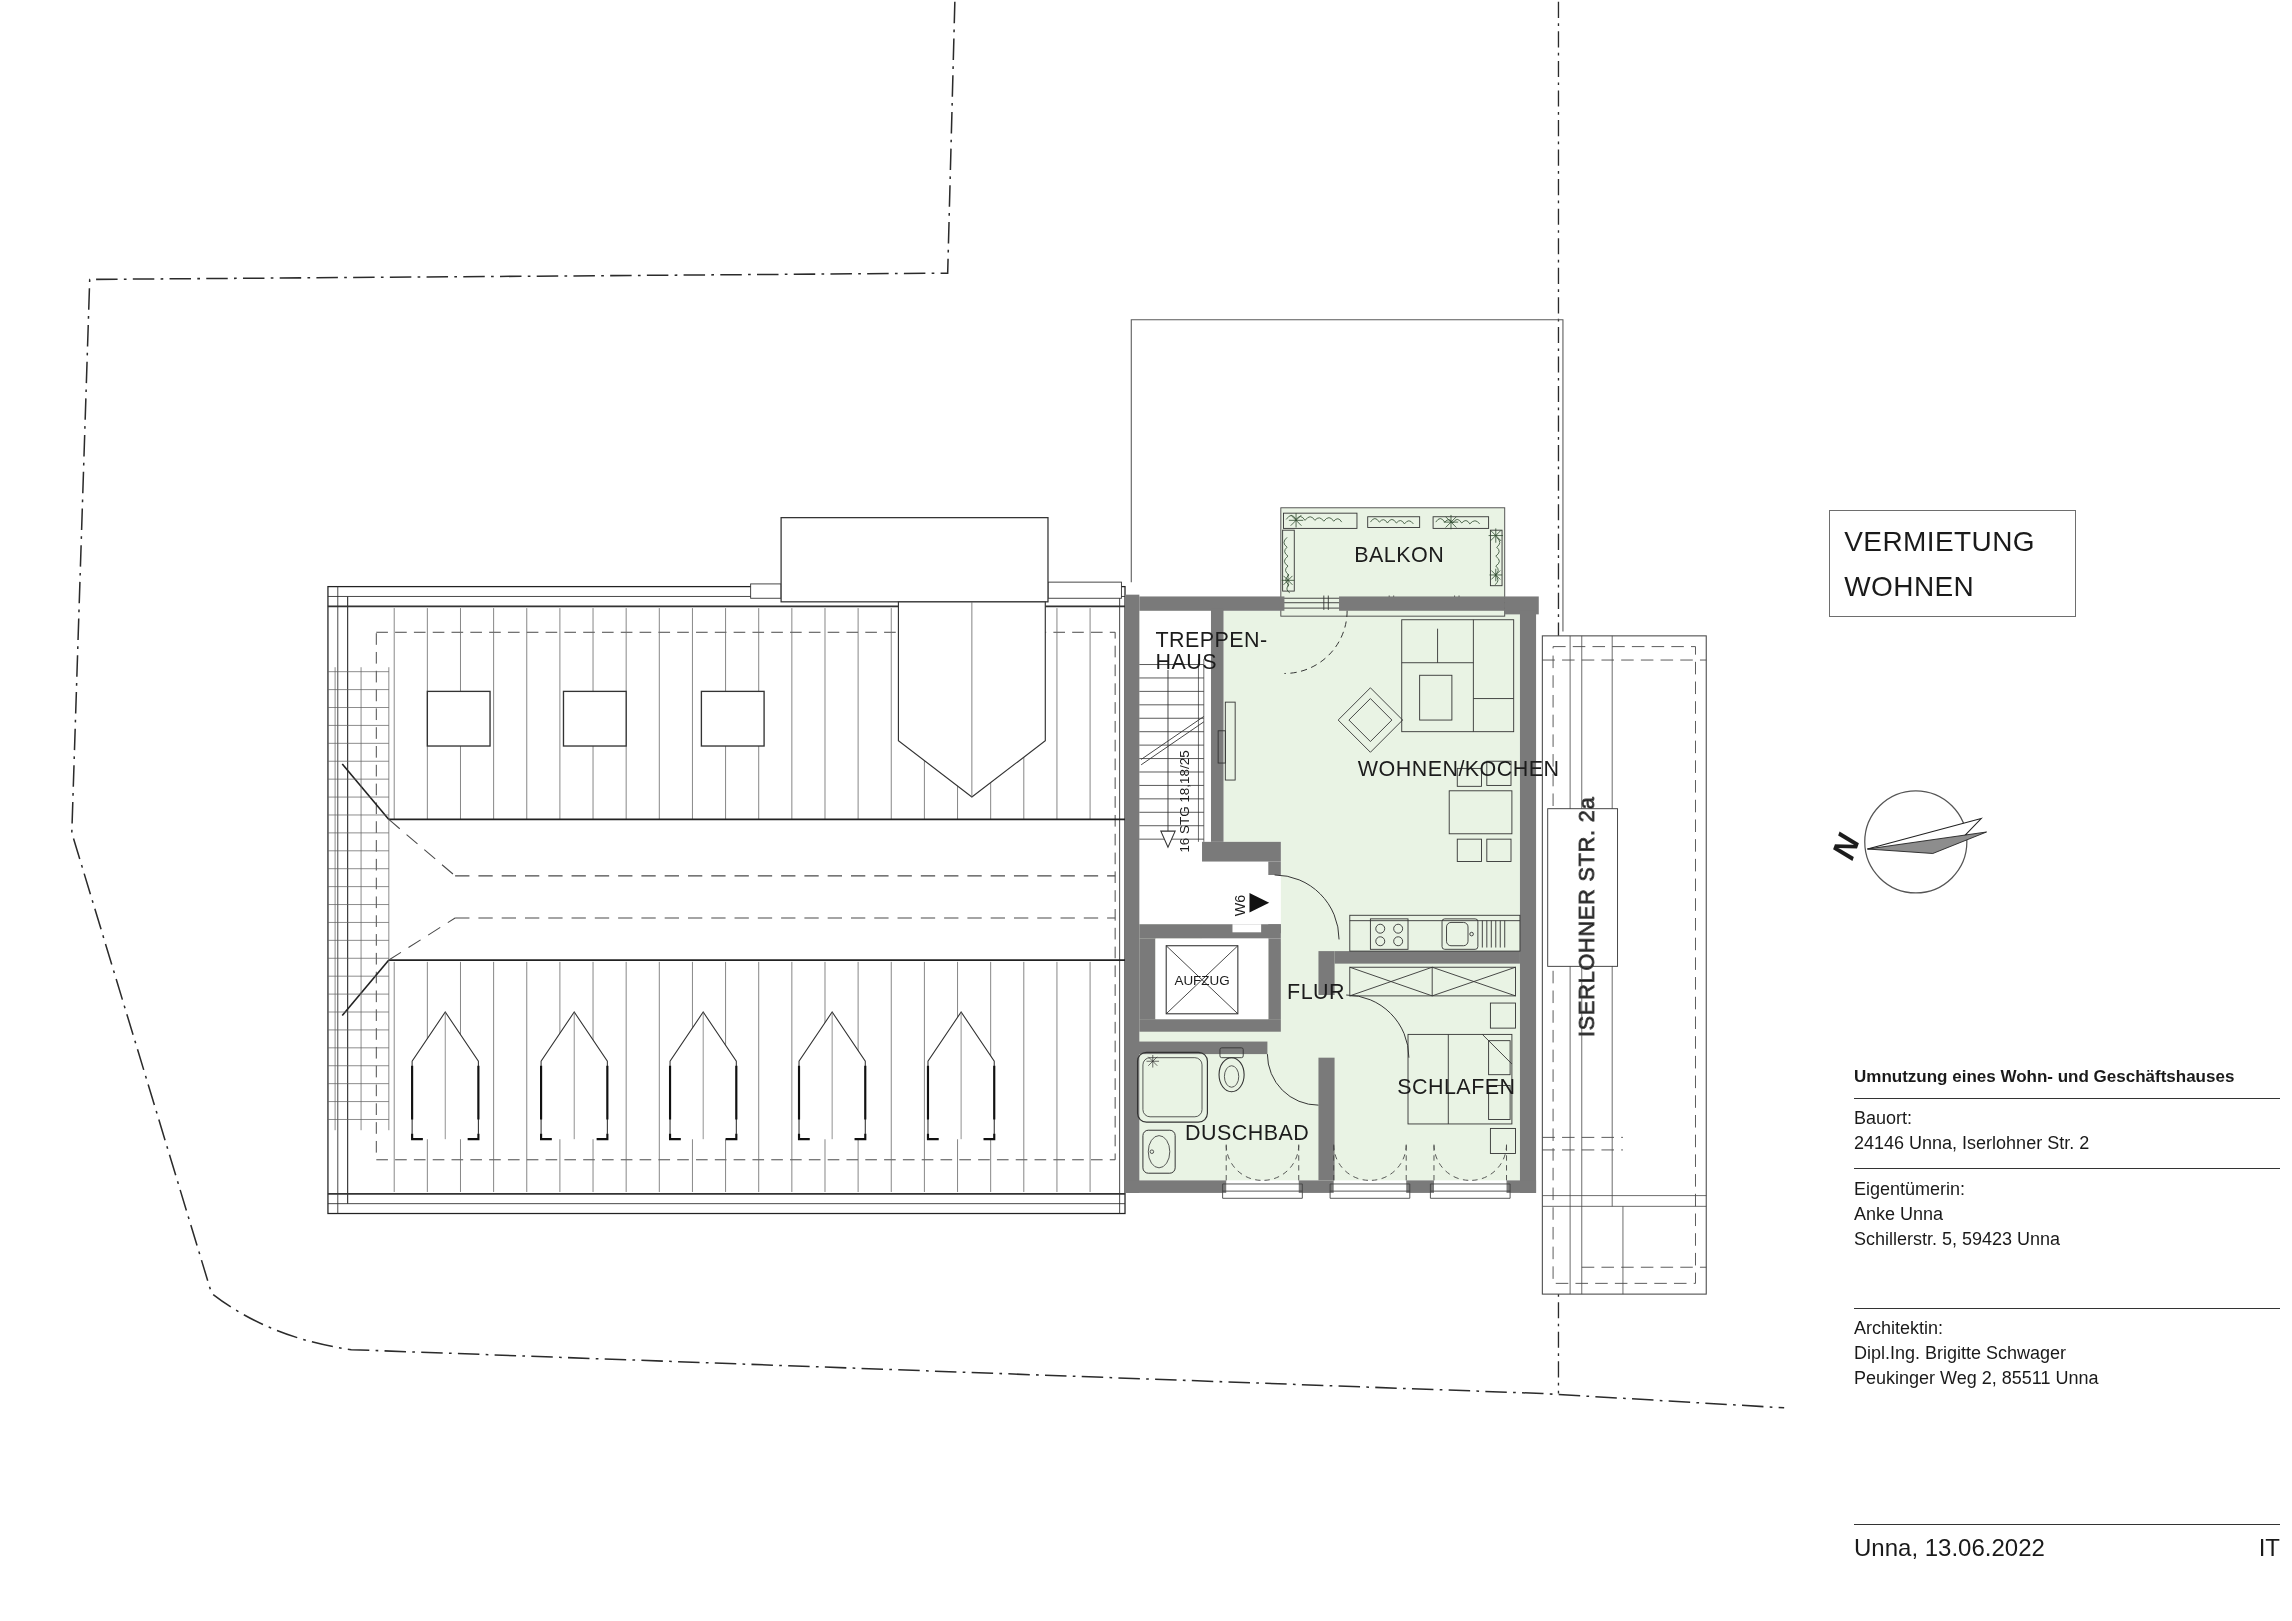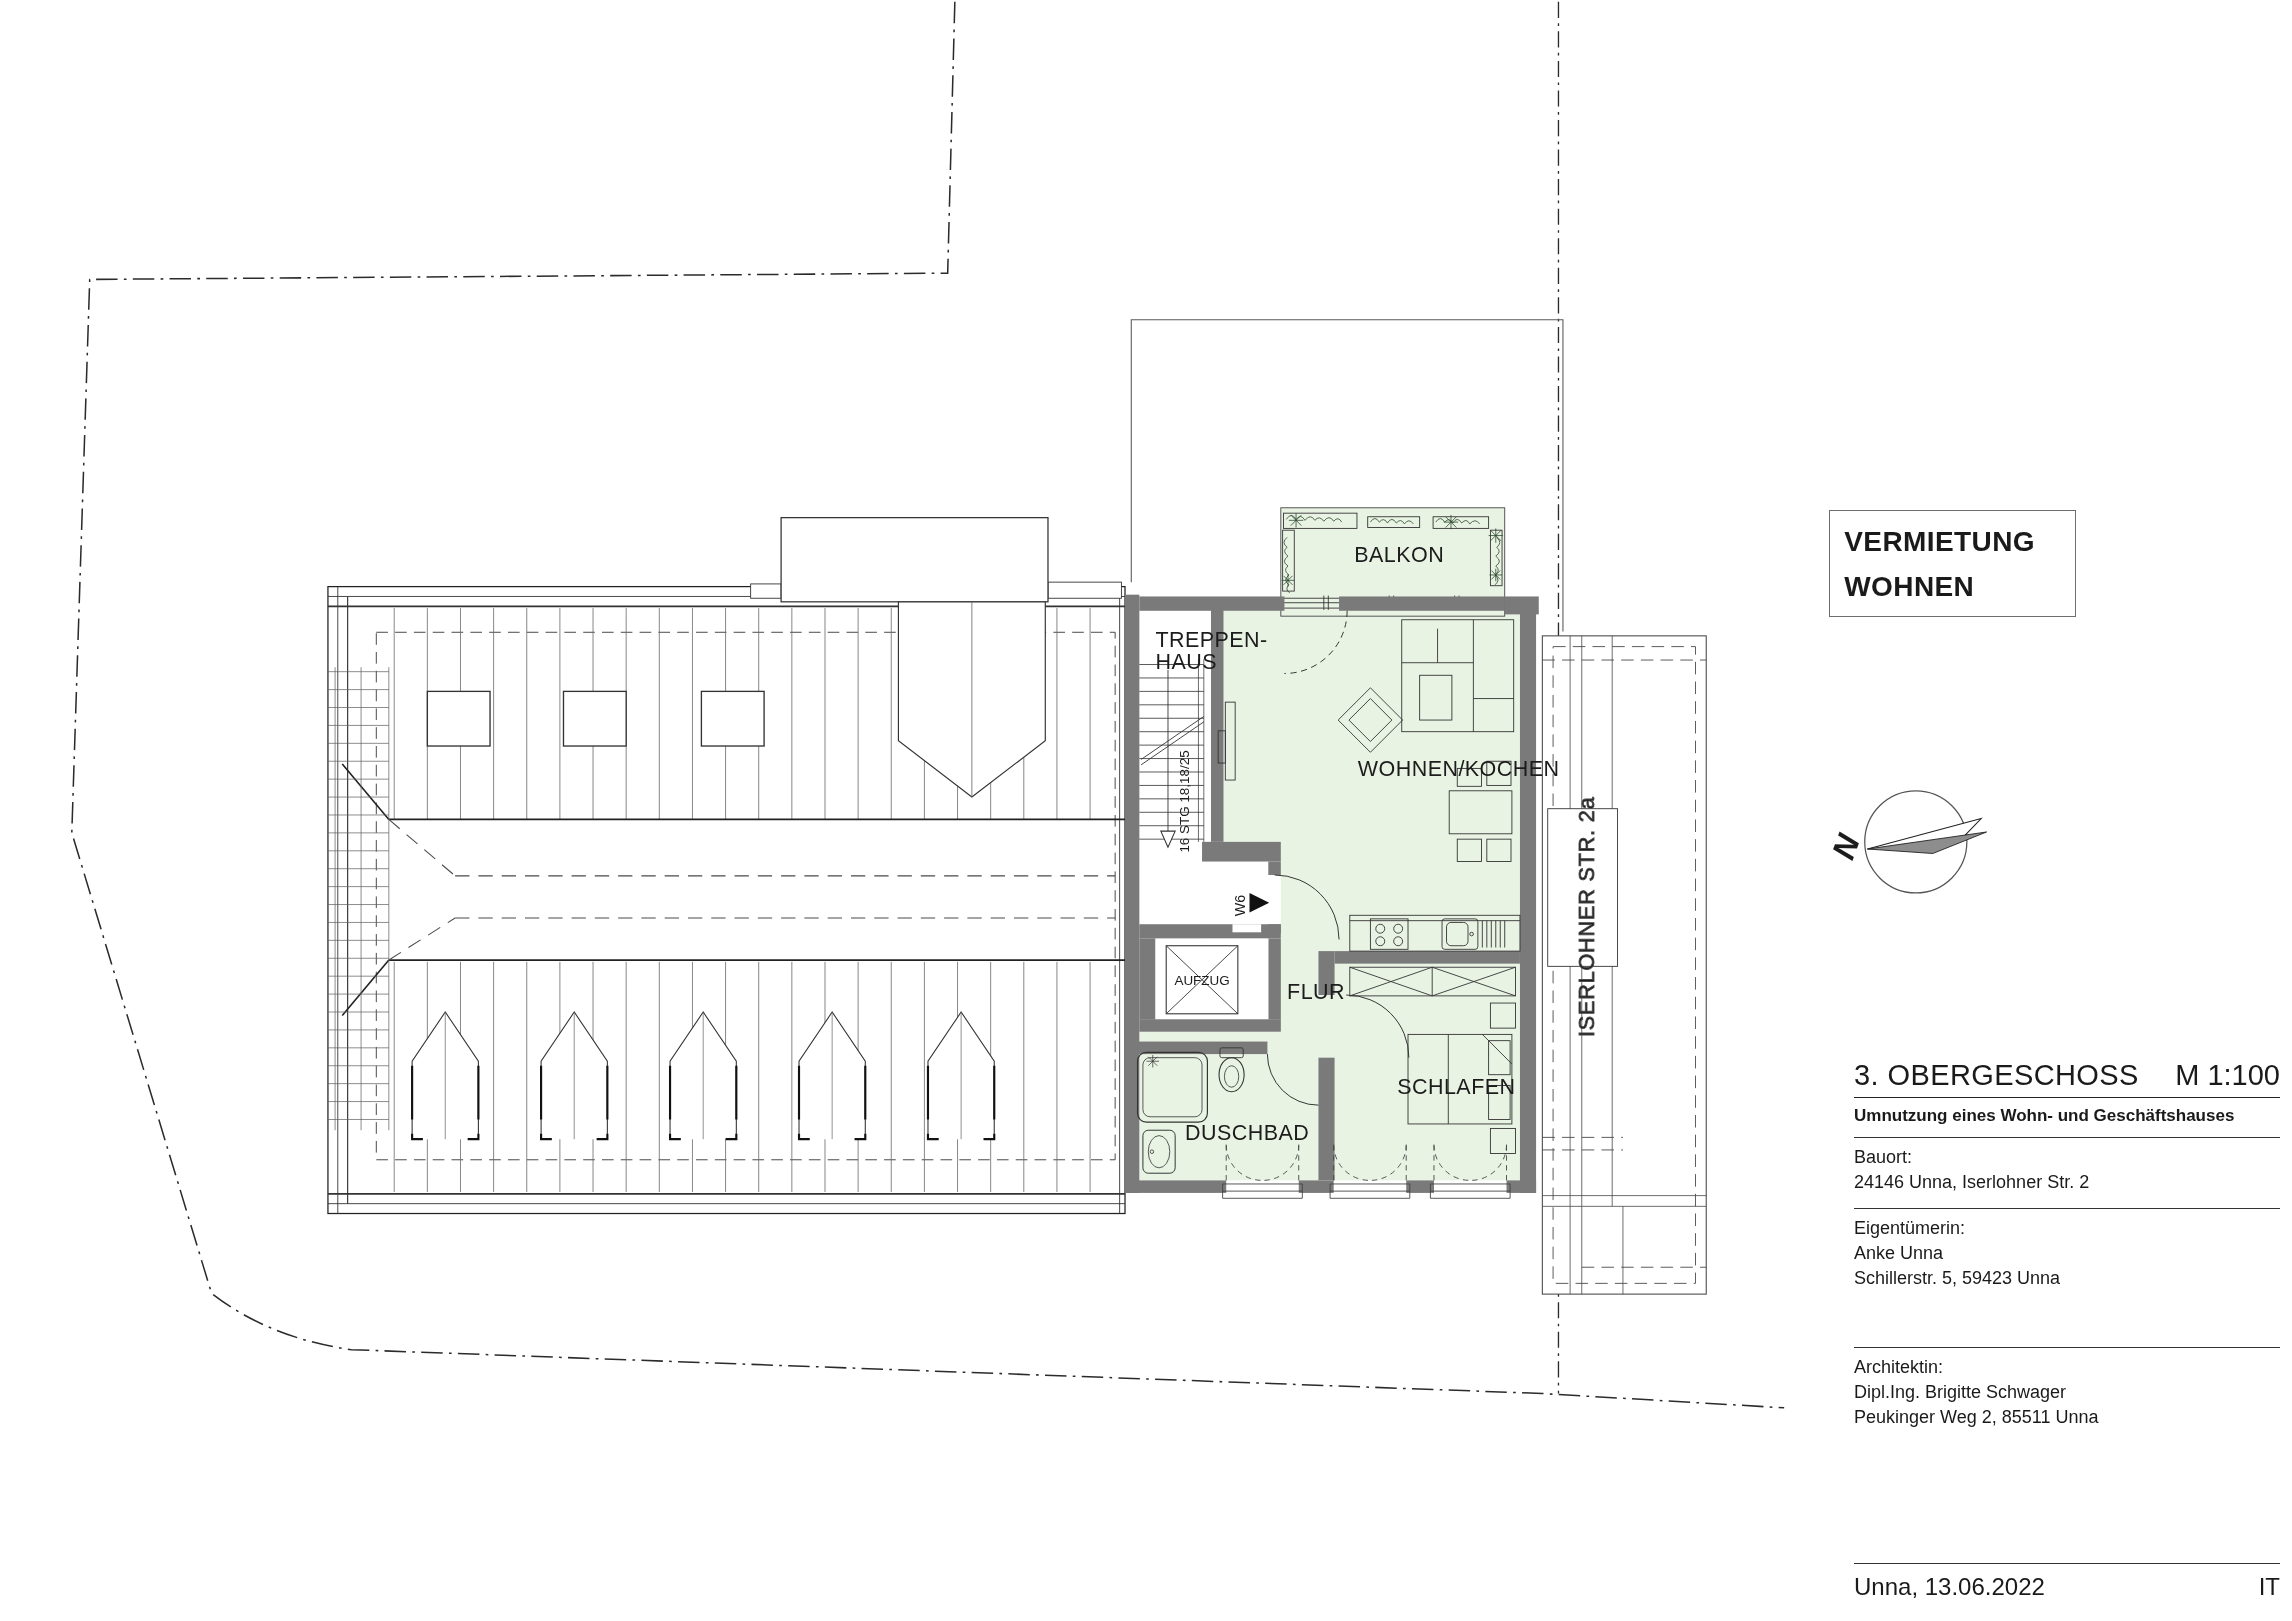--- a/index.html
+++ b/index.html
@@ -9,21 +9,21 @@
   svg text{font-family:"Liberation Sans", sans-serif;fill:#1c1c1c;}
   .room-label{font-size:24px;letter-spacing:0.5px;}
   .small-label{font-size:15px;}
   .tiny-label{font-size:16px;}
   .street-label{font-size:24px;letter-spacing:1px;}
 
   
   .panel{position:absolute;}
   #vermietung-box{left:1829px;top:510px;width:247px;height:107px;border:1.8px solid #6e6e6e;
                   display:flex;flex-direction:column;justify-content:center;padding-left:14.3px;box-sizing:border-box;}
-  #vermietung-box .big{font-size:28px;line-height:45px;letter-spacing:0.4px;font-weight:bold;}
+  #vermietung-box .big{font-size:28px;line-height:45px;letter-spacing:0.4px;}
 
   #title-block{left:1854px;top:1059px;width:426px;}
   .tb-titlerow{display:flex;justify-content:space-between;align-items:baseline;
                border-bottom:1.8px solid #222;padding-bottom:5.4px;}
   .tb-title{font-size:29px;letter-spacing:0.4px;}
   .tb-scale{font-size:29px;}
   .tb-subtitle{font-size:17px;margin-top:8px;font-weight:bold;}
   .tb-hr{border:none;border-top:1.4px solid #333;margin:0;}
   .tb-sec{font-size:18px;line-height:25px;}
   .tb-footer{display:flex;justify-content:space-between;font-size:24px;padding-top:9px;}
@@ -293,24 +293,20 @@
     <text transform="translate(2068,962) rotate(-70)" font-size="36" font-weight="bold" font-style="italic">N</text>
   </g>
 </svg>
 
   <div class="panel" id="vermietung-box">
     <div class="big">VERMIETUNG</div>
     <div class="big">WOHNEN</div>
   </div>
 
   <div class="panel" id="title-block">
-    <div class="tb-titlerow">
-      <span class="tb-title">3. OBERGESCHOSS</span>
-      <span class="tb-scale">M 1:100</span>
-    </div>
     <div class="tb-subtitle">Umnutzung eines Wohn- und Geschäftshauses</div>
     <div class="sp12"></div>
     <hr class="tb-hr">
     <div class="sp8"></div>
     <div class="tb-sec">Bauort:</div>
     <div class="tb-sec">24146 Unna, Iserlohner Str. 2</div>
     <div class="sp14"></div>
     <hr class="tb-hr">
     <div class="sp8"></div>
     <div class="tb-sec">Eigentümerin:</div>

